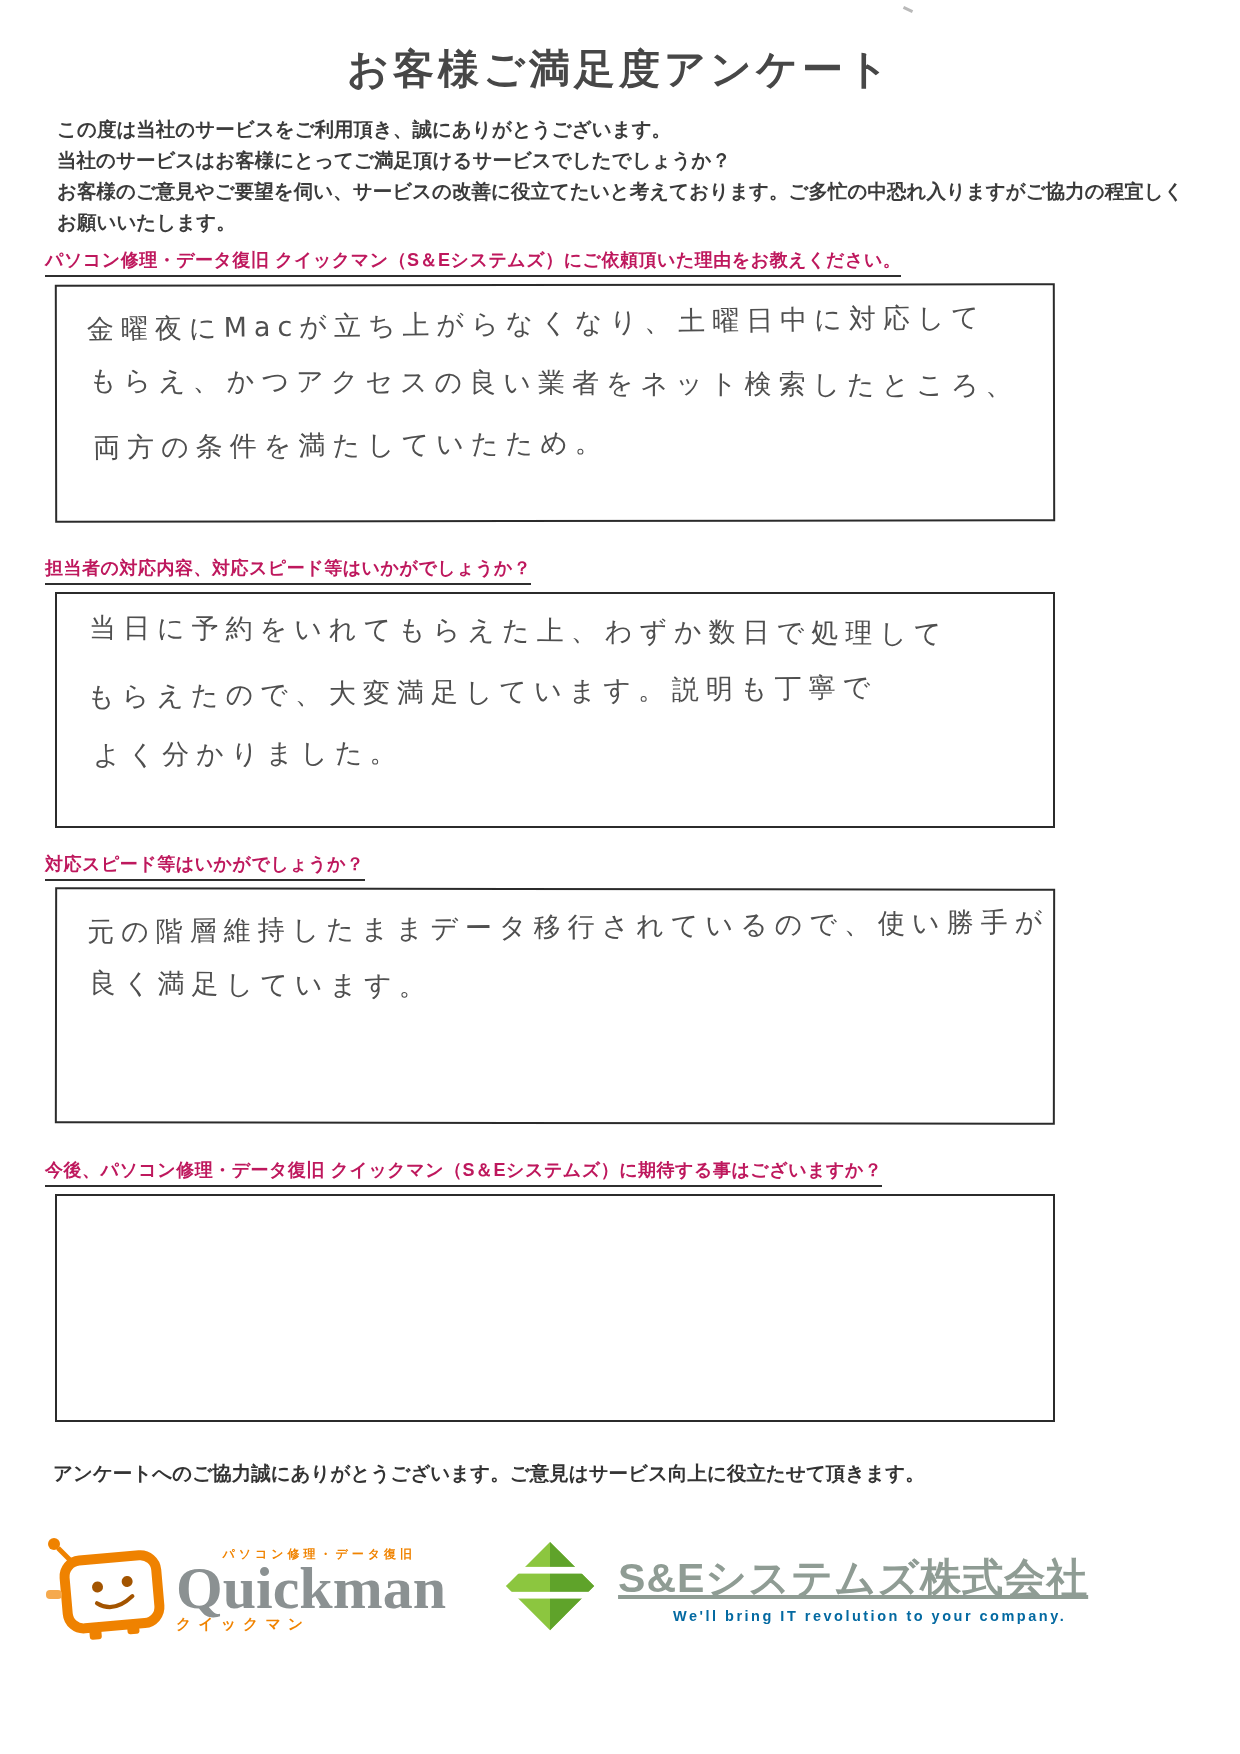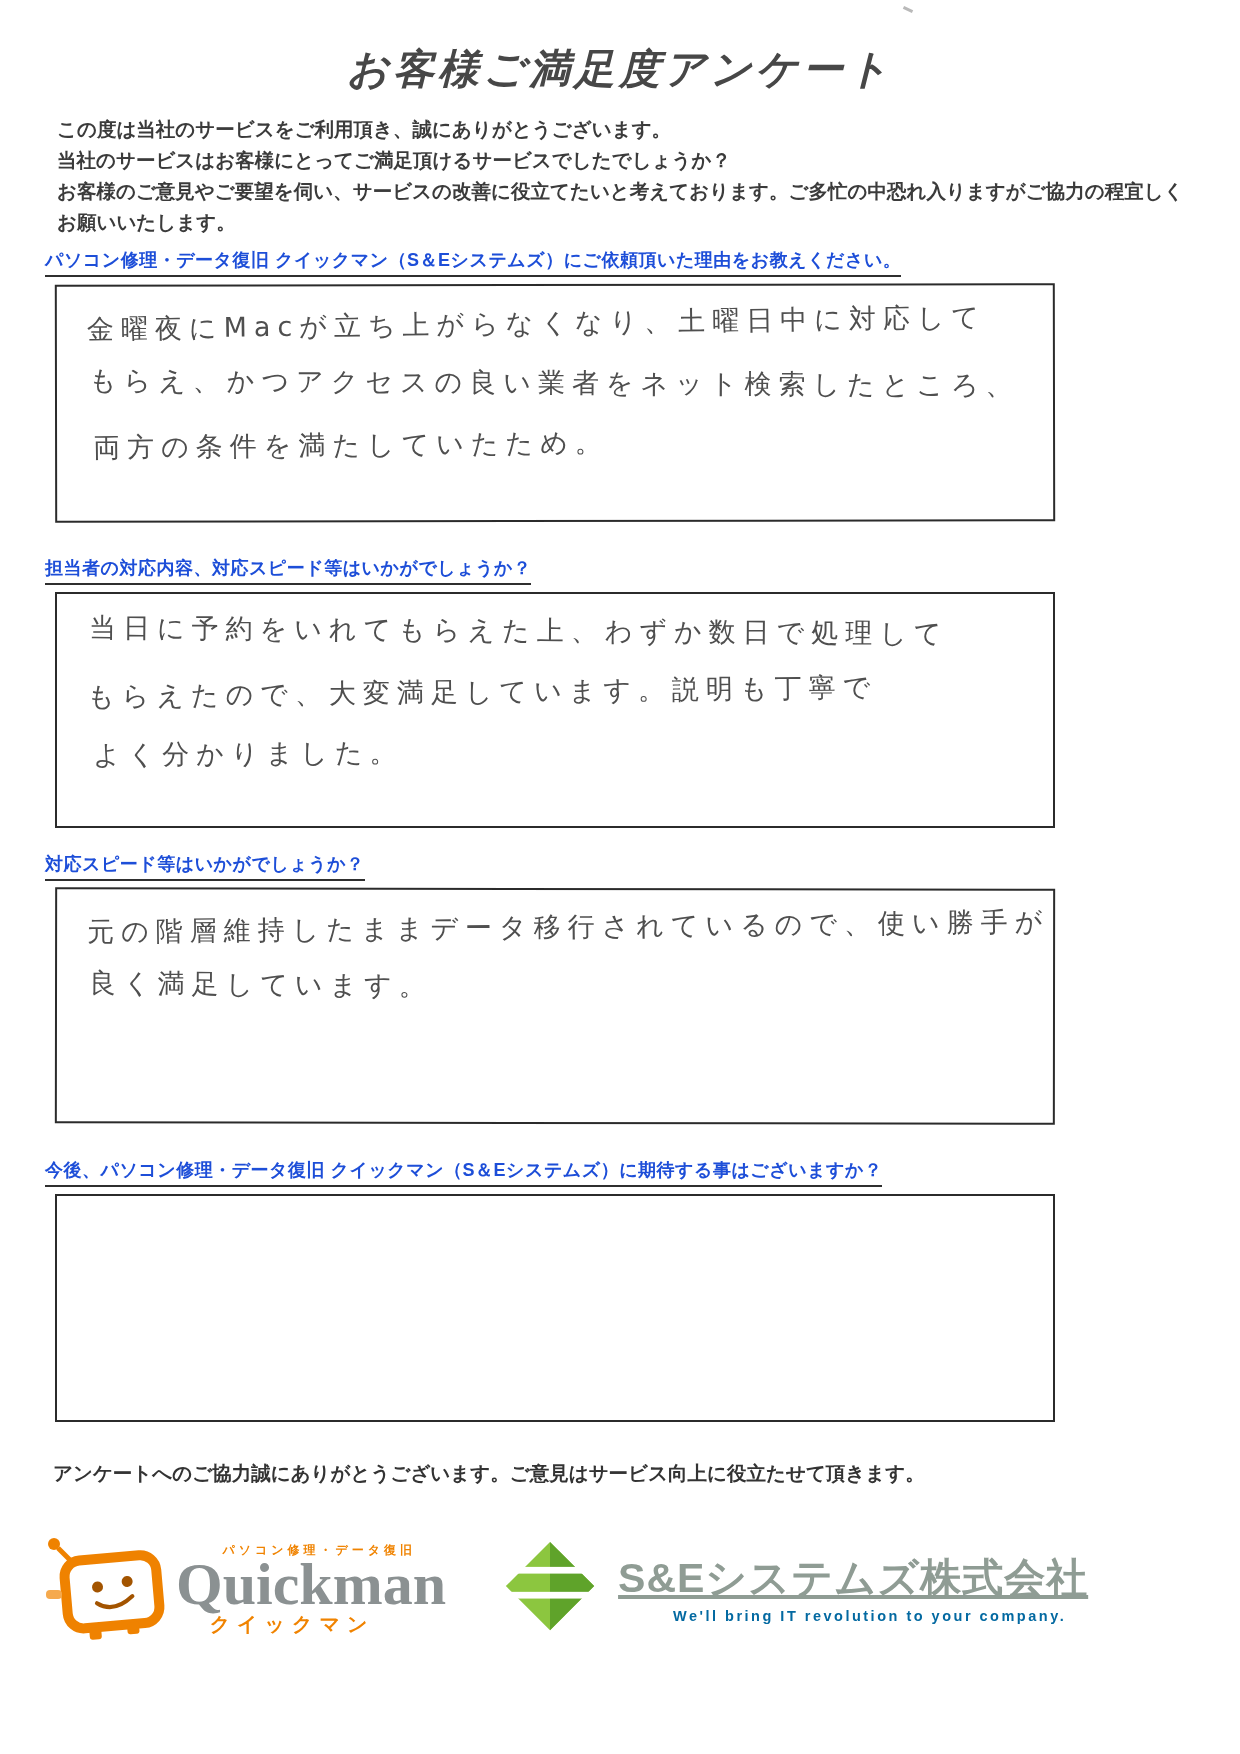--- a/index.html
+++ b/index.html
@@ -11,35 +11,34 @@
     font-family:"Liberation Sans", sans-serif;
     color:#3a3a3a;
     overflow:hidden;
   }
   .scan-mark{position:absolute;top:8px;left:903px;width:10px;height:3px;background:#b9b9b9;transform:rotate(25deg);}
   .title{
     position:absolute;top:42px;left:0;width:100%;
     text-align:center;
     font-size:41px;font-weight:bold;letter-spacing:4px;color:#474747;
     margin:0;
-    font-style:italic;
   }
   .intro{
     position:absolute;top:114px;left:57px;width:1130px;
     font-size:19.5px;font-weight:bold;line-height:31px;color:#3b3b3b;
   }
   .intro p{margin:0;}
   .sec{position:absolute;left:45px;width:1150px;}
   .sec-1{top:248px;}
   .sec-2{top:556px;}
   .sec-3{top:852px;}
   .sec-4{top:1158px;}
   .q-label{
     display:inline-block;
-    font-size:18px;font-weight:bold;color:#1d4ed8;
+    font-size:18px;font-weight:bold;color:#be185d;
     border-bottom:2px solid #2f2f2f;
     padding-bottom:3px;letter-spacing:0.5px;
   }
   .answer-box{
     margin-top:7px;margin-left:10px;
     width:1000px;
     border:2px solid #2b2b2b;
     background:#fff;
     box-sizing:border-box;
     padding:22px 20px 0 30px;
@@ -72,22 +71,22 @@
   .qm-text{display:flex;flex-direction:column;}
   .qm-service{
     font-size:12px;color:#f08300;letter-spacing:4px;font-weight:bold;
     text-align:right;margin-bottom:-6px;padding-right:30px;
   }
   .qm-word{
     font-size:60px;font-weight:bold;color:#8b9192;letter-spacing:0px;
     line-height:62px;
   }
   .qm-kana{
-    font-size:20px;color:#f08300;letter-spacing:7px;font-weight:bold;
-    text-align:center;padding-right:38px;margin-top:-4px;
+    font-size:15px;color:#f08300;letter-spacing:7px;font-weight:bold;
+    text-align:left;padding-right:38px;margin-top:-4px;
   }
   .se-logo{display:flex;align-items:center;gap:20px;margin-left:18px;}
   .se-text{display:flex;flex-direction:column;}
   .se-company{
     font-size:41px;font-weight:bold;color:#8f9c94;letter-spacing:1px;line-height:44px;text-decoration:underline;
   }
   .se-tagline{
     font-size:14.5px;color:#0369a1;letter-spacing:2.5px;margin-top:8px;padding-left:55px;font-weight:bold;
   }
 </style>

